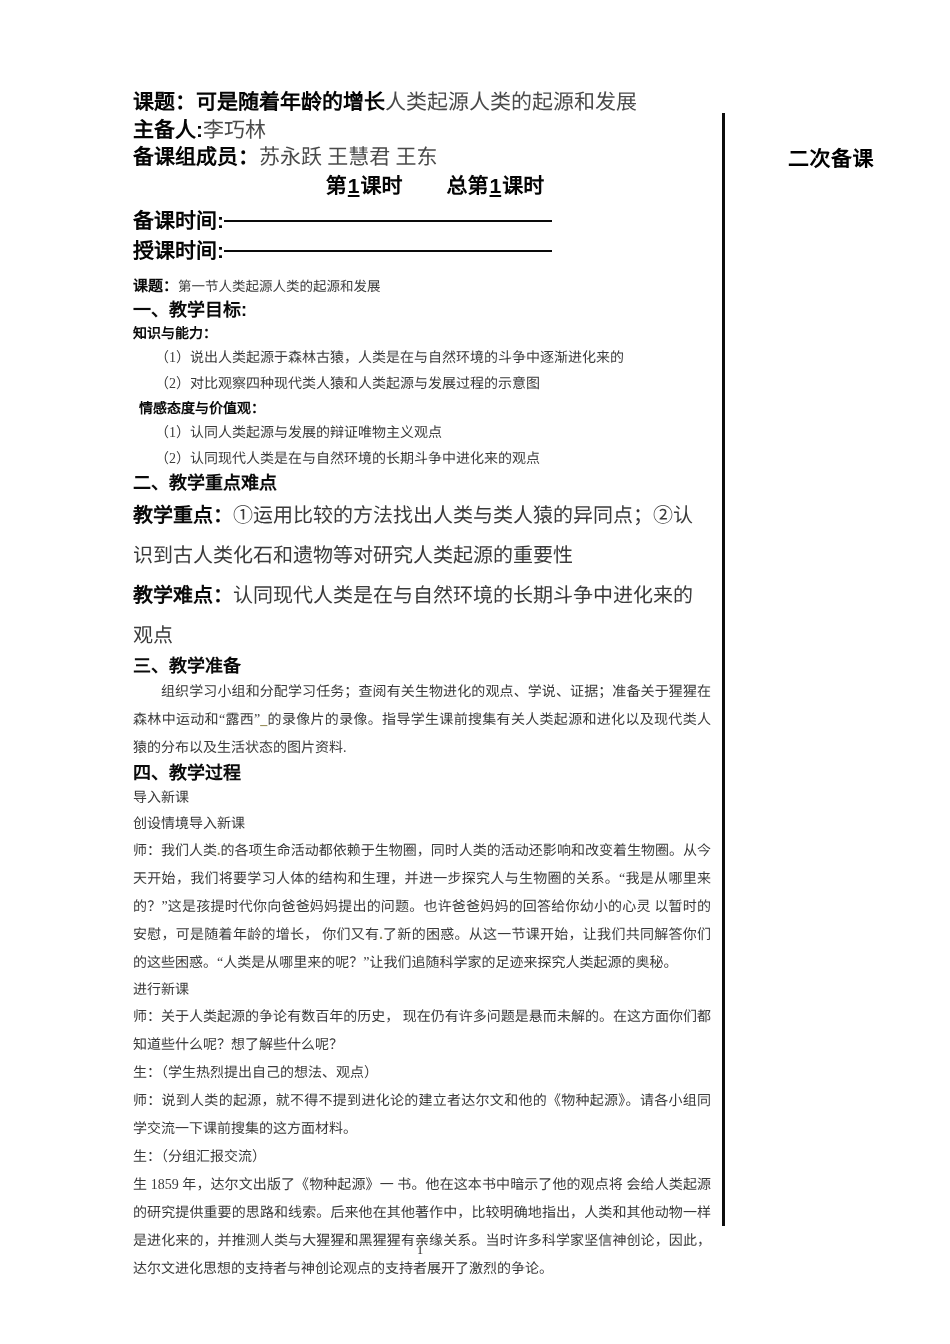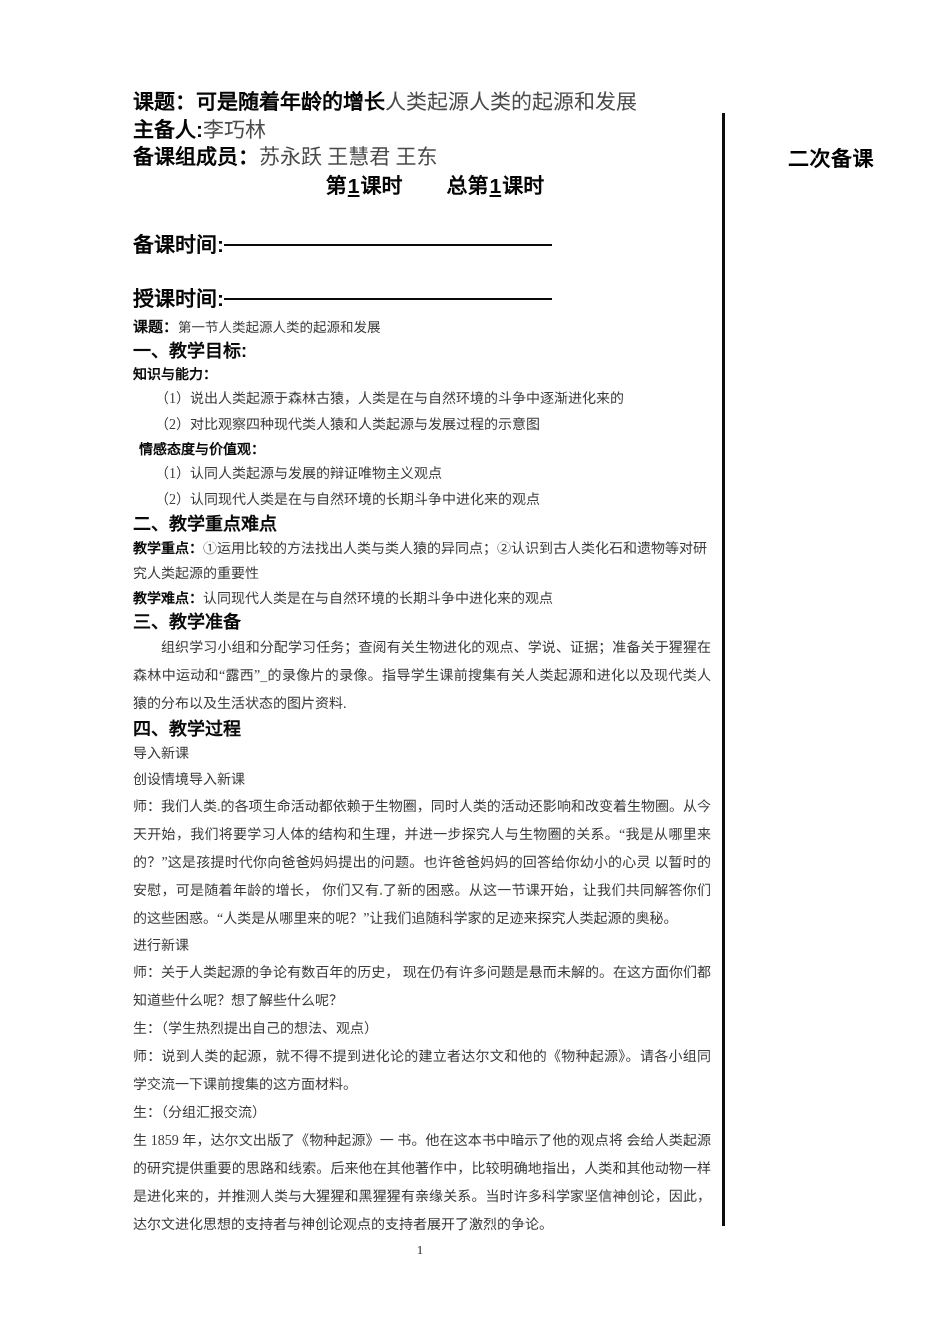--- a/index.html
+++ b/index.html
@@ -91,38 +91,37 @@
   }
   .periods .gap { display: inline-block; width: 44px; }
 
   .fill-line {
     font-family: "Liberation Sans", "DejaVu Sans", sans-serif;
     font-weight: bold;
     font-size: 21px;
     line-height: 30px;
     color: #050505;
     white-space: nowrap;
-    margin-top: 24px;
   }
   .fill-line .rule {
     display: inline-block;
     border-bottom: 2px solid #0a0a0a;
     vertical-align: 6px;
   }
   .rule-a { width: 328px; }
   .rule-b { width: 328px; }
 
   .topic-line {
     font-family: "Liberation Sans", "DejaVu Sans", sans-serif;
     font-weight: bold;
     font-size: 15px;
     line-height: 24px;
     color: #0a0a0a;
     white-space: nowrap;
-    margin-top: 1px;
+    margin-top: 8px;
   }
   .topic-line .body {
     font-family: "Liberation Serif", "DejaVu Serif", serif;
     font-weight: normal;
     font-size: 13.5px;
     color: #3d3d3d;
   }
 
   .sec-head {
     font-family: "Liberation Sans", "DejaVu Sans", sans-serif;
@@ -161,22 +160,22 @@
   }
   .mixed .body {
     font-family: "Liberation Serif", "DejaVu Serif", serif;
     font-weight: normal;
     color: #3a3a3a;
   }
 
   .kd {
     font-family: "Liberation Sans", "DejaVu Sans", sans-serif;
     font-weight: bold;
-    font-size: 14px;
-    line-height: 25px;
+    font-size: 20px;
+    line-height: 40px;
     color: #0a0a0a;
   }
   .kd .body {
     font-family: "Liberation Serif", "DejaVu Serif", serif;
     font-weight: normal;
     color: #3a3a3a;
   }
 
   .para {
     font-family: "Liberation Serif", "DejaVu Serif", serif;

